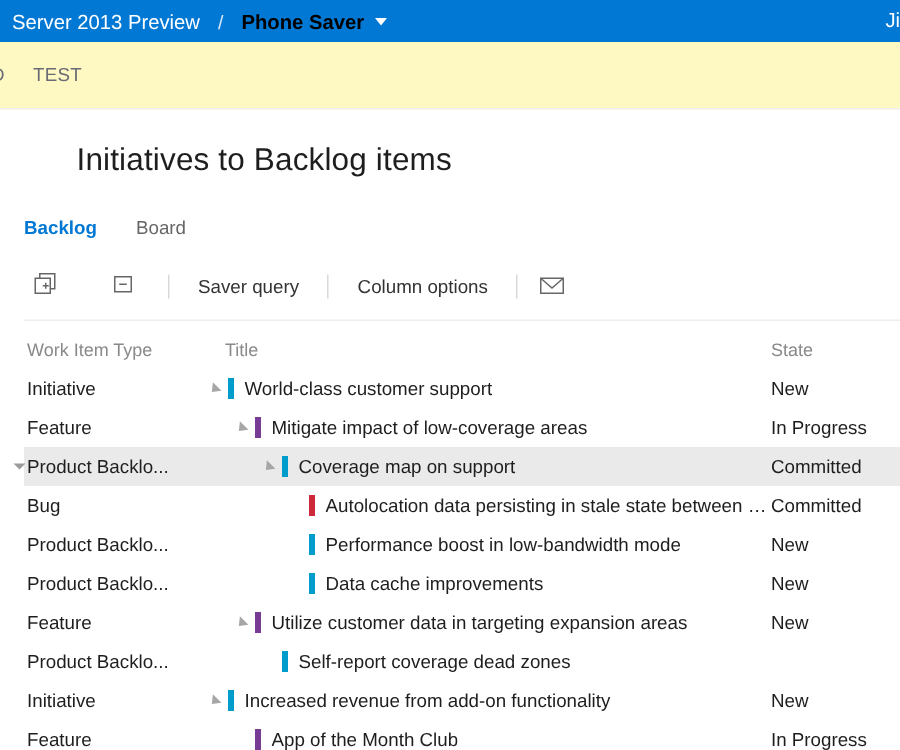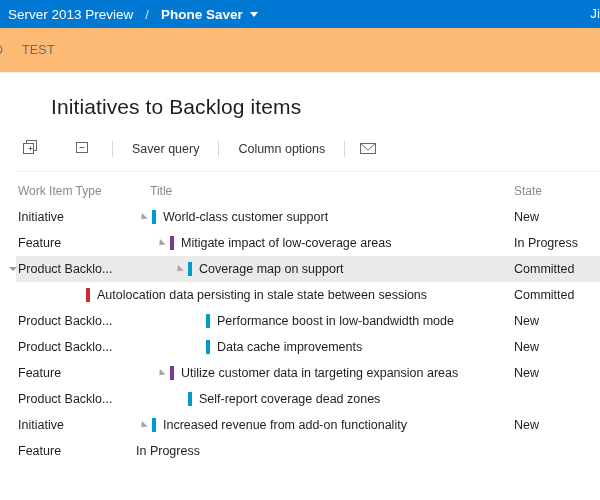--- a/index.html
+++ b/index.html
@@ -34,21 +34,21 @@
     white-space: nowrap;
   }
   .topbar .sep {
     margin: 0 12px;
     font-size: 13px;
     color: #d6e9f8;
   }
   .topbar .project {
     font-size: 13.5px;
     font-weight: bold;
-    color: #ffffff;
+    color: #000000;
     white-space: nowrap;
   }
   .topbar .caret {
     display: inline-block;
     margin-left: 7px;
     width: 0;
     height: 0;
     border-left: 4.5px solid transparent;
     border-right: 4.5px solid transparent;
     border-top: 5px solid #ffffff;
@@ -61,21 +61,21 @@
     height: 28px;
     line-height: 28px;
     font-size: 13.5px;
     color: #ffffff;
     white-space: nowrap;
   }
 
   
   .subnav {
     height: 45px;
-    background: #fdba74;
+    background: #fef9c3;
     display: flex;
     align-items: center;
     box-sizing: border-box;
     padding-left: 0;
     border-bottom: 1px solid #f0eff1;
   }
   .subnav .cut-item {
     color: #6b6b76;
     font-size: 12.5px;
     margin-left: -6px;
@@ -278,20 +278,24 @@
 
 <div class="subnav">
   <span class="cut-item">D</span>
   <span class="nav-item">TEST</span>
 </div>
 
 <div class="page">
 
   <div class="page-title">Initiatives to Backlog items</div>
 
+  <div class="pivots">
+    <div class="pivot selected">Backlog</div>
+    <div class="pivot">Board</div>
+  </div>
 
   <div class="toolbar">
 
     <div class="tb-btn tb-icon">
       <span>
         <svg width="17" height="17" viewBox="0 0 17 17">
           <rect x="4.5" y="1.5" width="10" height="10" fill="none" stroke="#666" stroke-width="1"></rect>
           <rect x="1.5" y="4.5" width="10" height="10" fill="#fff" stroke="#666" stroke-width="1"></rect>
           <line x1="6.5" y1="9.5" x2="10.5" y2="9.5" stroke="#666" stroke-width="1"></line>
           <line x1="8.5" y1="7.5" x2="8.5" y2="11.5" stroke="#666" stroke-width="1"></line>
@@ -373,20 +377,21 @@
             <span class="tw-indent" style="width: 36px;"></span>
             <span class="tw-twisty open">
               <span class="tri"></span>
             </span>
             <span class="type-bar" style="background: rgb(0, 156, 204);"></span>
             <span class="row-title-text">Coverage map on support</span>
           </div>
           <div class="col-state">Committed</div>
         </div>
         <div class="row">
+          <div class="col-type">Bug</div>
           <div class="col-title">
             <span class="tw-indent" style="width: 54px;"></span>
             <span class="tw-twisty empty"></span>
             <span class="type-bar" style="background: rgb(204, 41, 61);"></span>
             <span class="row-title-text">Autolocation data persisting in stale state between sessions</span>
           </div>
           <div class="col-state">Committed</div>
         </div>
         <div class="row">
           <div class="col-type">Product Backlo...</div>
@@ -436,19 +441,25 @@
             <span class="tw-twisty open">
               <span class="tri"></span>
             </span>
             <span class="type-bar" style="background: rgb(0, 156, 204);"></span>
             <span class="row-title-text">Increased revenue from add-on functionality</span>
           </div>
           <div class="col-state">New</div>
         </div>
         <div class="row">
           <div class="col-type">Feature</div>
+          <div class="col-title">
+            <span class="tw-indent" style="width: 18px;"></span>
+            <span class="tw-twisty empty"></span>
+            <span class="type-bar" style="background: rgb(119, 59, 147);"></span>
+            <span class="row-title-text">App of the Month Club</span>
+          </div>
           <div class="col-state">In Progress</div>
         </div>
       </div>
 
   </div>
 
 </div>
 
 </body></html>

